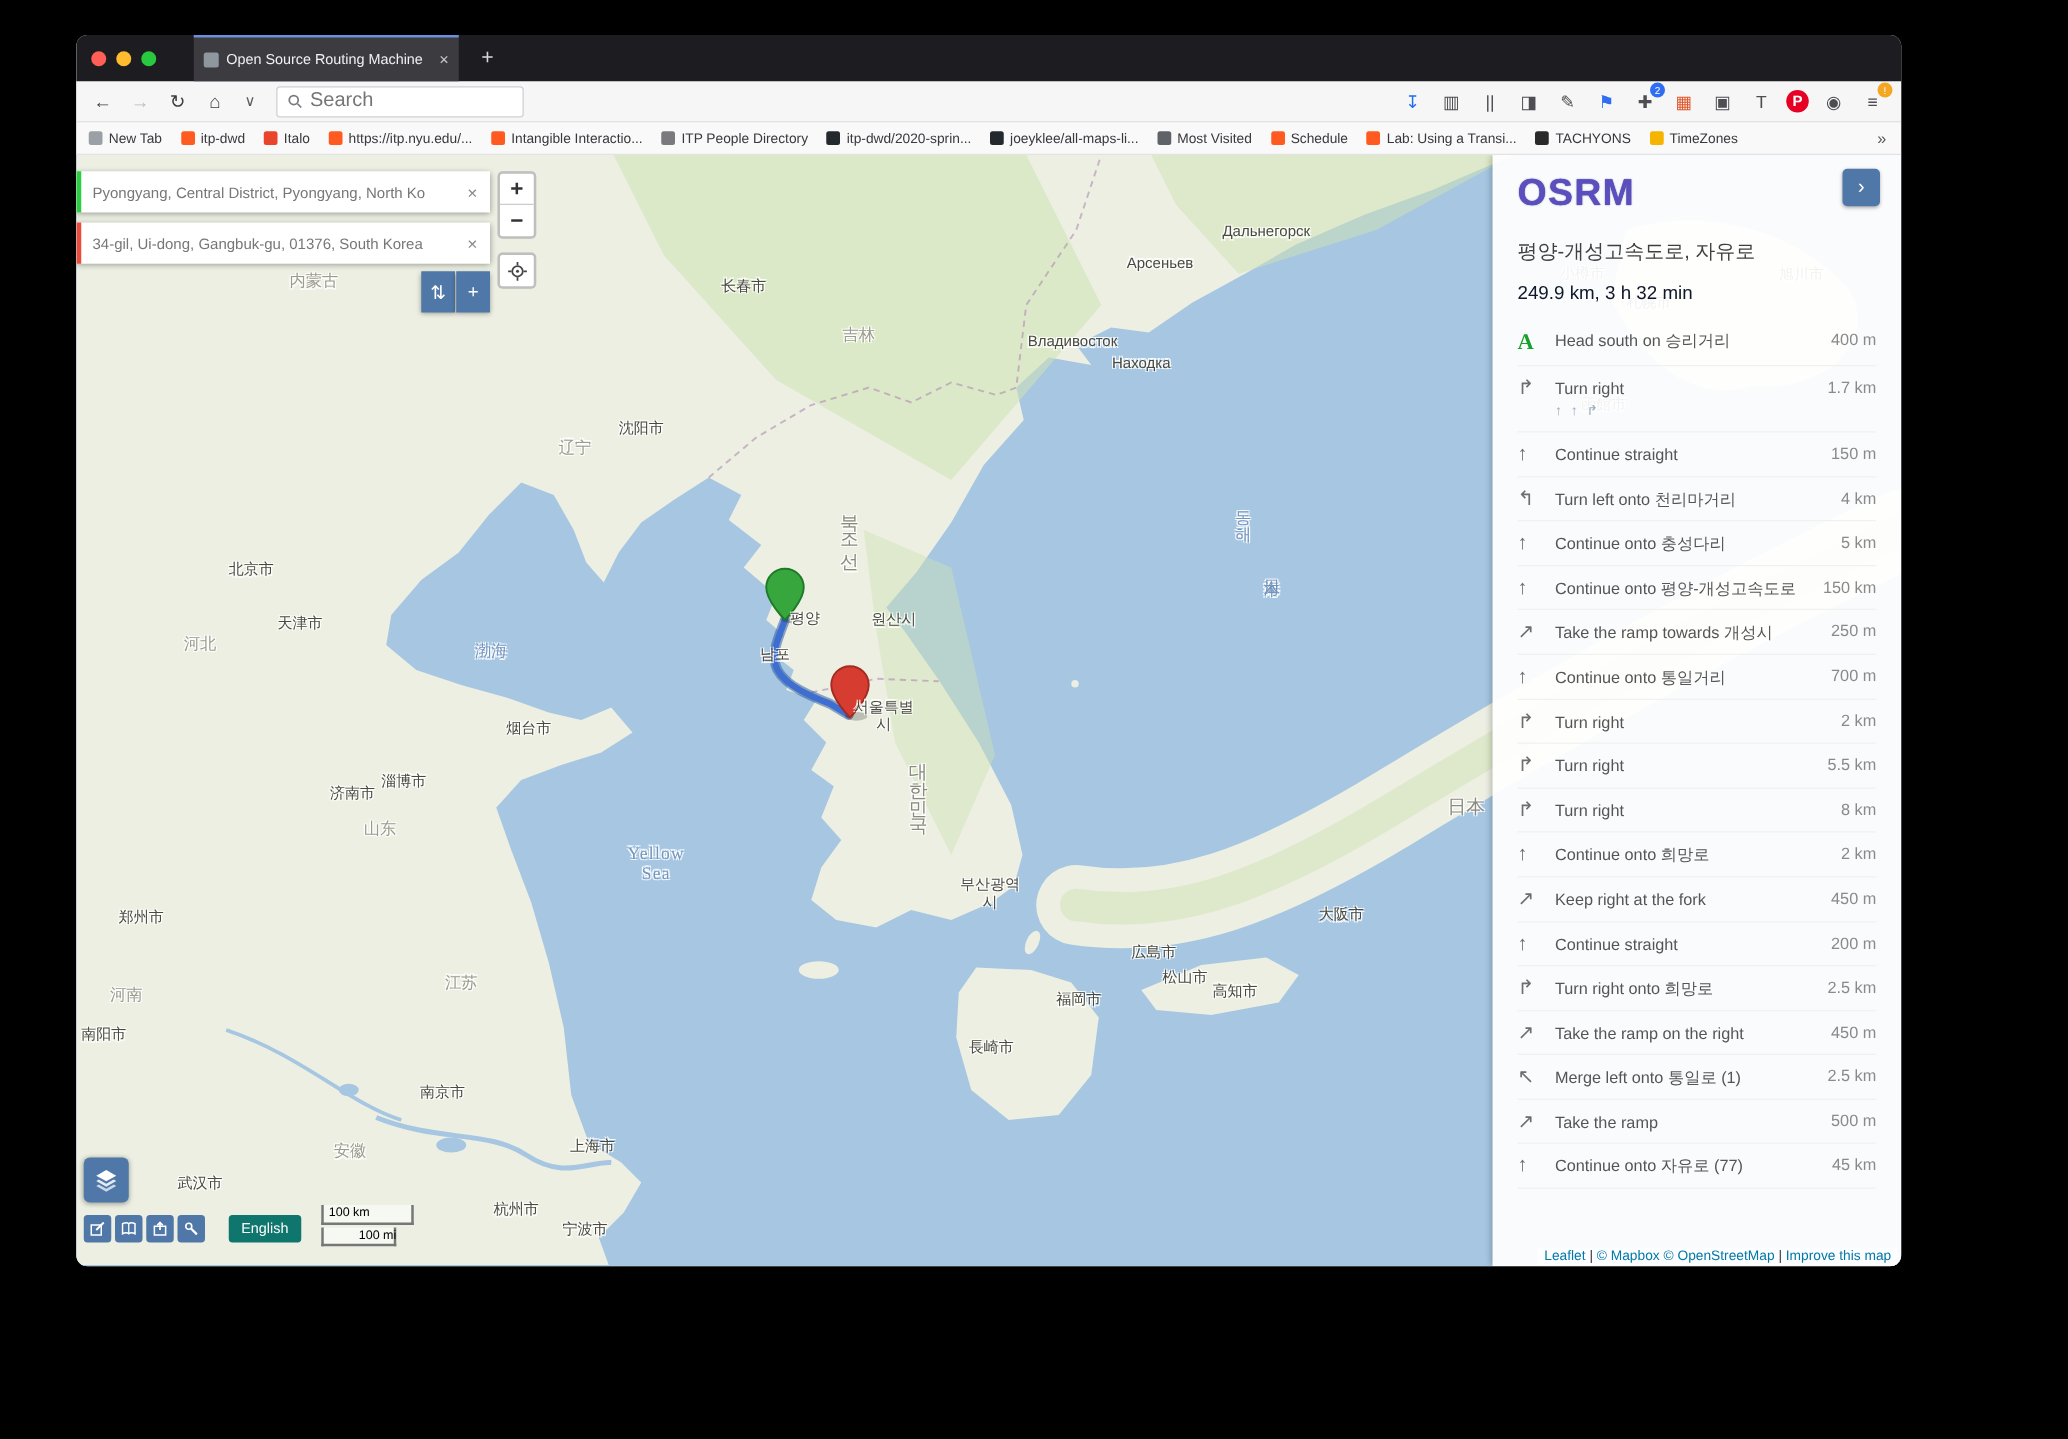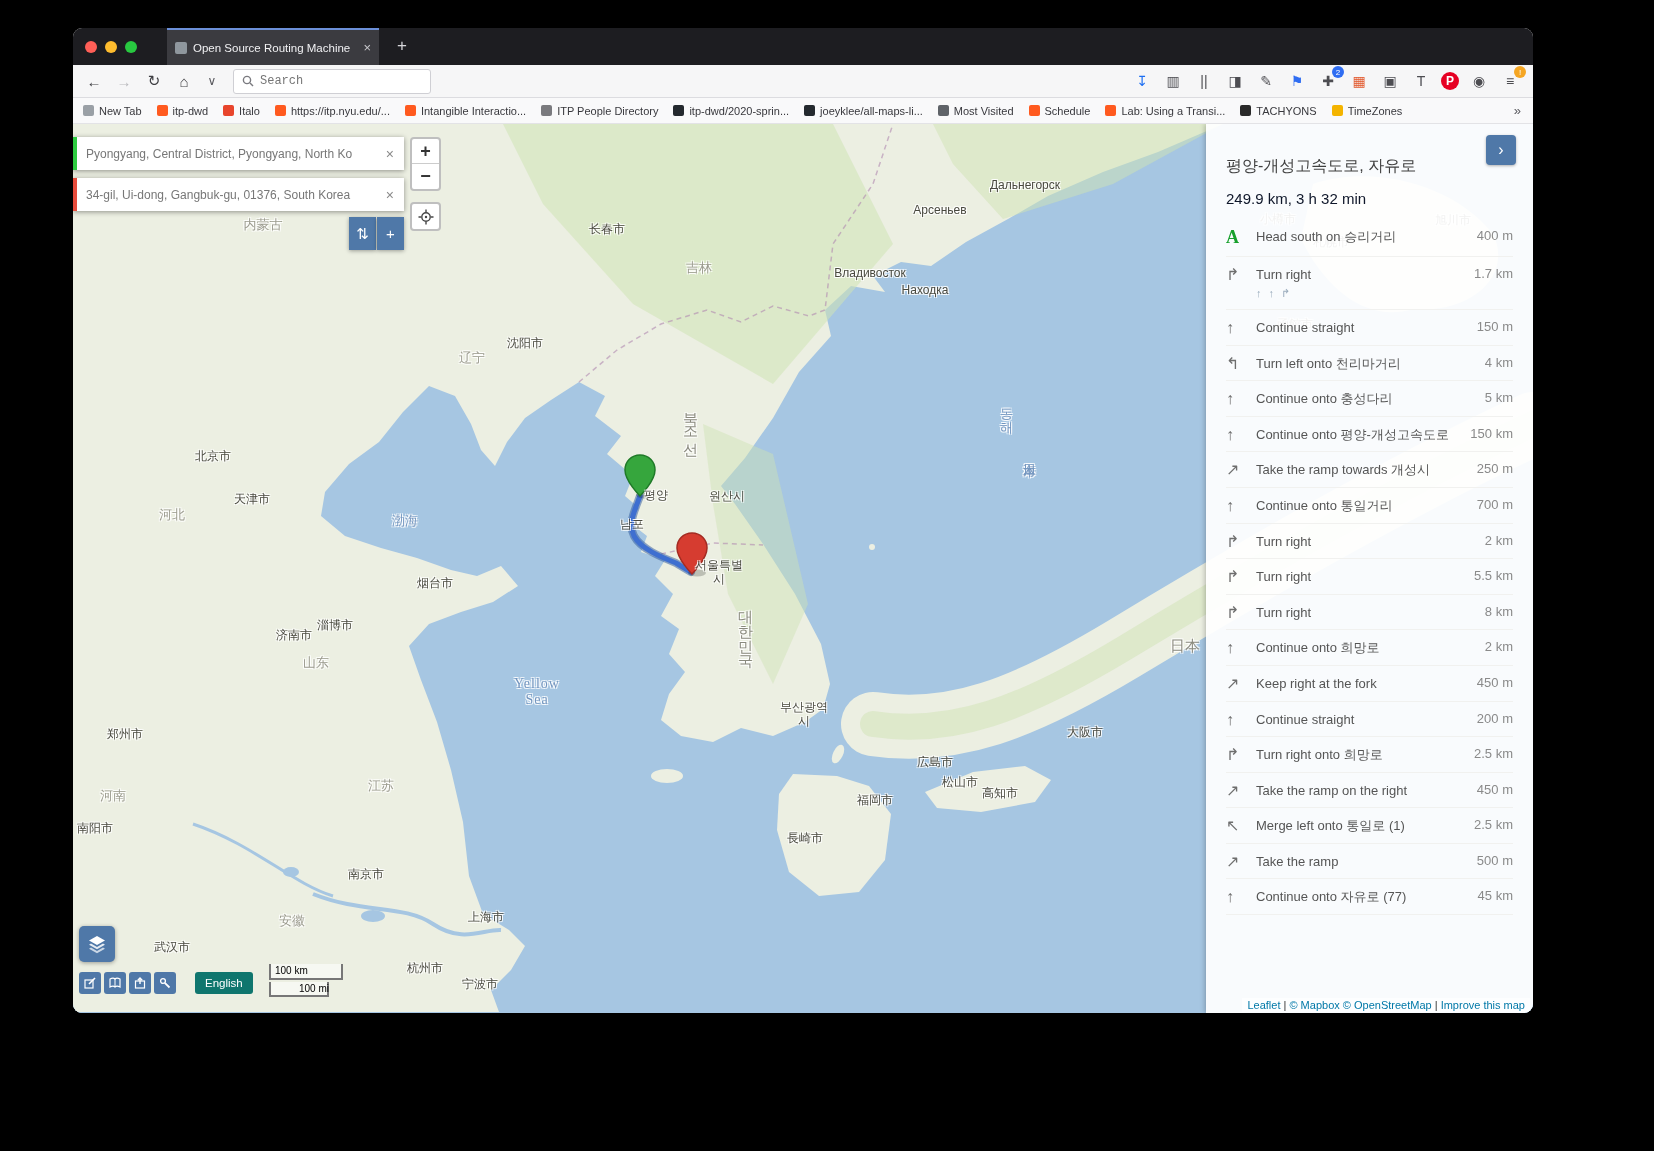--- a/index.html
+++ b/index.html
@@ -1,20 +1,20 @@
 <!DOCTYPE html>
 <html><head>
 <meta charset="utf-8">
 <style>
   * { margin:0; padding:0; box-sizing:border-box; }
   html,body { background:#000; }
   body { font-family:"Liberation Sans", sans-serif; }
   .screen { position:relative; width:1654px; height:1151px; background:#000; overflow:hidden; }
   .window { position:absolute; left:61px; top:28px; width:1460px; height:985px;
-            border-radius:9px; overflow:hidden; background:#f7f7f8;margin-left:12px; }
+            border-radius:9px; overflow:hidden; background:#f7f7f8; }
 
   
   .titlebar { position:relative; height:37px; background:#1d1d21; }
   .traffic { position:absolute; left:12px; top:13px; display:flex; gap:8px; }
   .tl { width:12px; height:12px; border-radius:50%; display:inline-block; }
   .tl.red{background:#ff5f57} .tl.yellow{background:#febc2e} .tl.green{background:#28c840}
   .tab { position:absolute; left:94px; top:0; width:212px; height:37px; background:#3b3b40;
          display:flex; align-items:center; padding:0 8px; gap:6px; border-top:2px solid #6b8fd8;}
   .tab-favicon{ width:12px; height:12px; border-radius:2px; background:#8f979e; flex:0 0 auto;}
   .tab-title { color:#f1f1f3; font-size:11.5px; white-space:nowrap; overflow:hidden; flex:1;}
@@ -27,21 +27,21 @@
   .navbtn { width:26px; height:24px; display:inline-flex; align-items:center; justify-content:center;
             font-size:15px; border-radius:3px; cursor:pointer; }
   .urlbar { flex:0 0 575px; height:25px; margin-left:6px; background:#fff; border:1px solid #cfcfd4;
             border-radius:3px; display:flex; align-items:center; padding:0 8px; gap:6px; }
   .urlbar .url { flex:1; font-size:12px; color:#2a2a2e; white-space:nowrap; overflow:hidden; }
   .urlbar .dots { color:#5a5a5f; font-size:13px; cursor:pointer; }
   .pocketbtn { width:22px; height:22px; border:0; display:inline-flex; align-items:center; justify-content:center;
                color:#5a5a5f; font-size:12px; cursor:pointer; }
   .searchbar { flex:0 0 198px; height:25px; background:#fff; border:1px solid #cfcfd4; border-radius:3px;
                display:flex; align-items:center; padding:0 8px; gap:6px; margin-left:6px;}
-  .searchbar input { border:0; outline:0; width:140px; font-size:12px; color:#c2410c; background:transparent;font-family:Liberation Mono, monospace;}
+  .searchbar input { border:0; outline:0; width:140px; font-size:16px; color:#c2410c; background:transparent;}
   .tbspacer { flex:1; }
   .tbicons { display:flex; align-items:center; gap:9px; padding-right:4px;}
   .tbico { position:relative; width:22px; height:22px; display:inline-flex; align-items:center; justify-content:center;
            font-size:14px; cursor:pointer; }
   .tbico.roundbg { border-radius:50%; font-weight:bold; font-size:12px; width:18px; height:18px; }
   .tbico .badge { position:absolute; top:-4px; right:-5px; min-width:12px; height:12px; border-radius:6px;
                   color:#fff; font-size:8px; font-style:normal; display:flex; align-items:center; justify-content:center; padding:0 2px;}
 
   
   .bookmarks { height:26px; background:#f9f9fa; border-bottom:1px solid #e3e3e6;
@@ -384,20 +384,21 @@
           </svg>
         </span>
         <span class="langpill">English</span>
       </div>
       <div class="scalebox">
         <div class="scalebar km">100 km</div>
         <div class="scalebar mi">100 mi</div>
       </div>
 
       <div class="panel">
+        <div class="osrm-logo">OSRM</div>
         <div class="collapsebtn">›</div>
         <div class="route-name">평양-개성고속도로, 자유로</div>
         <div class="route-summary">249.9 km, 3 h 32 min</div>
         <div class="steps">
             <div class="step">
               <span class="dir-ico depart">A</span>
               <span class="step-text">Head south on 승리거리</span>
               <span class="step-dist">400 m</span>
             </div>
             <div class="step">

